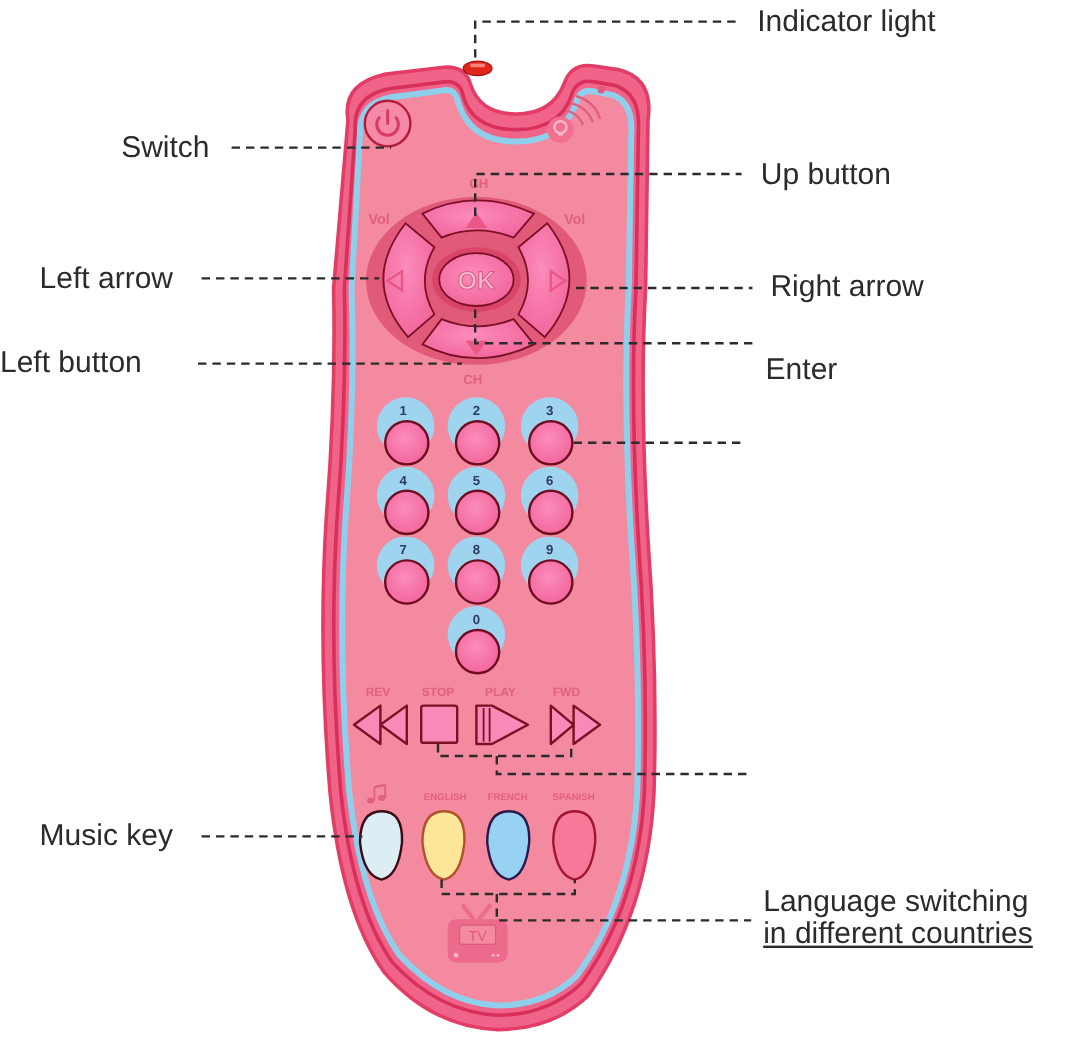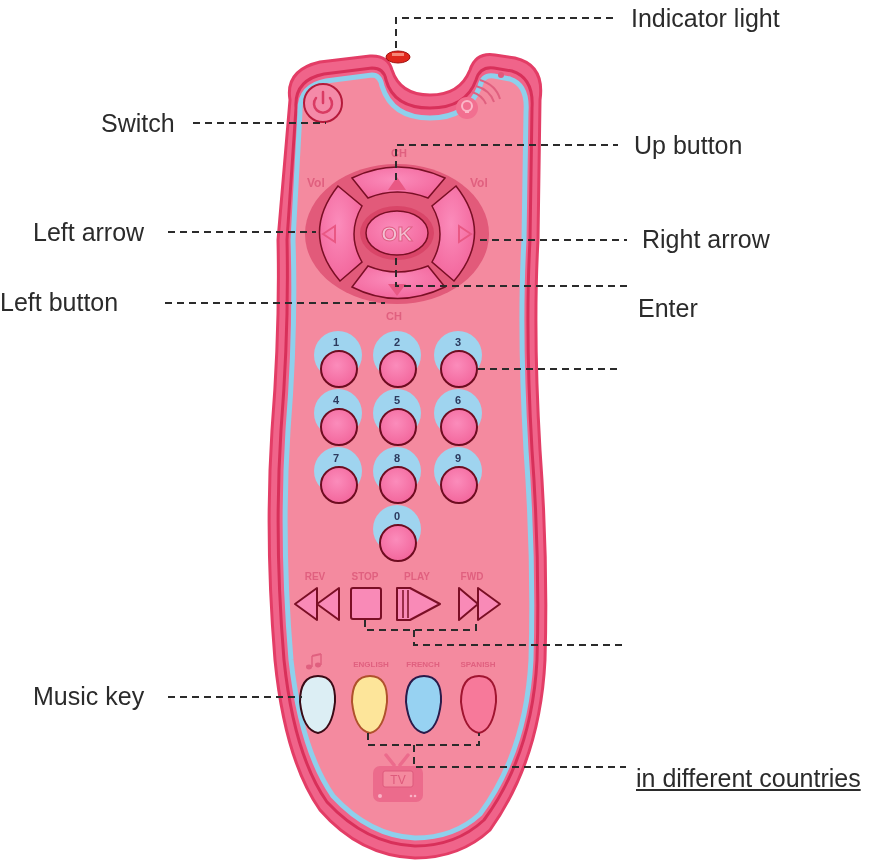--- a/index.html
+++ b/index.html
@@ -214,15 +214,16 @@
 </svg>
 
 <div class="label right" style="left:631px; top:4px;">Indicator light</div>
 <div class="label left" style="left:101px; top:109px;">Switch</div>
 <div class="label right" style="left:634px; top:131px;text-align:right;">Up button</div>
 <div class="label left" style="left:33px;  top:218px;">Left arrow</div>
 <div class="label right" style="left:642px; top:225px;">Right arrow</div>
 <div class="label right" style="left:638px; top:256px;margin-top:38px;">Enter</div>
 <div class="label left" style="left:0px;   top:288px;">Left button</div>
 <div class="label left" style="left:33px;  top:682px;">Music key</div>
+<div class="label right" style="left:636px; top:737px;">Language switching</div>
 <div class="label right" style="left:636px; top:764px;text-decoration:underline;">in different countries</div>
 
 </div>
 
 </body></html>

